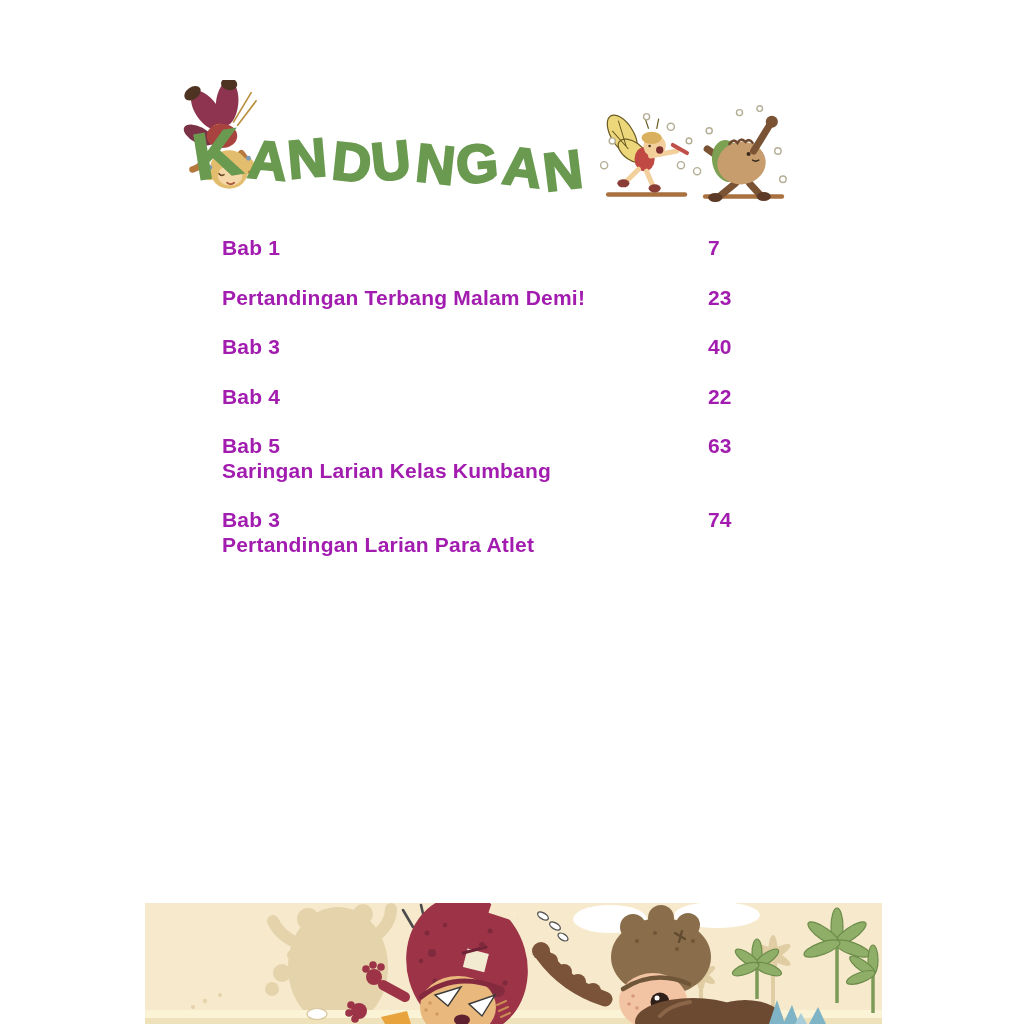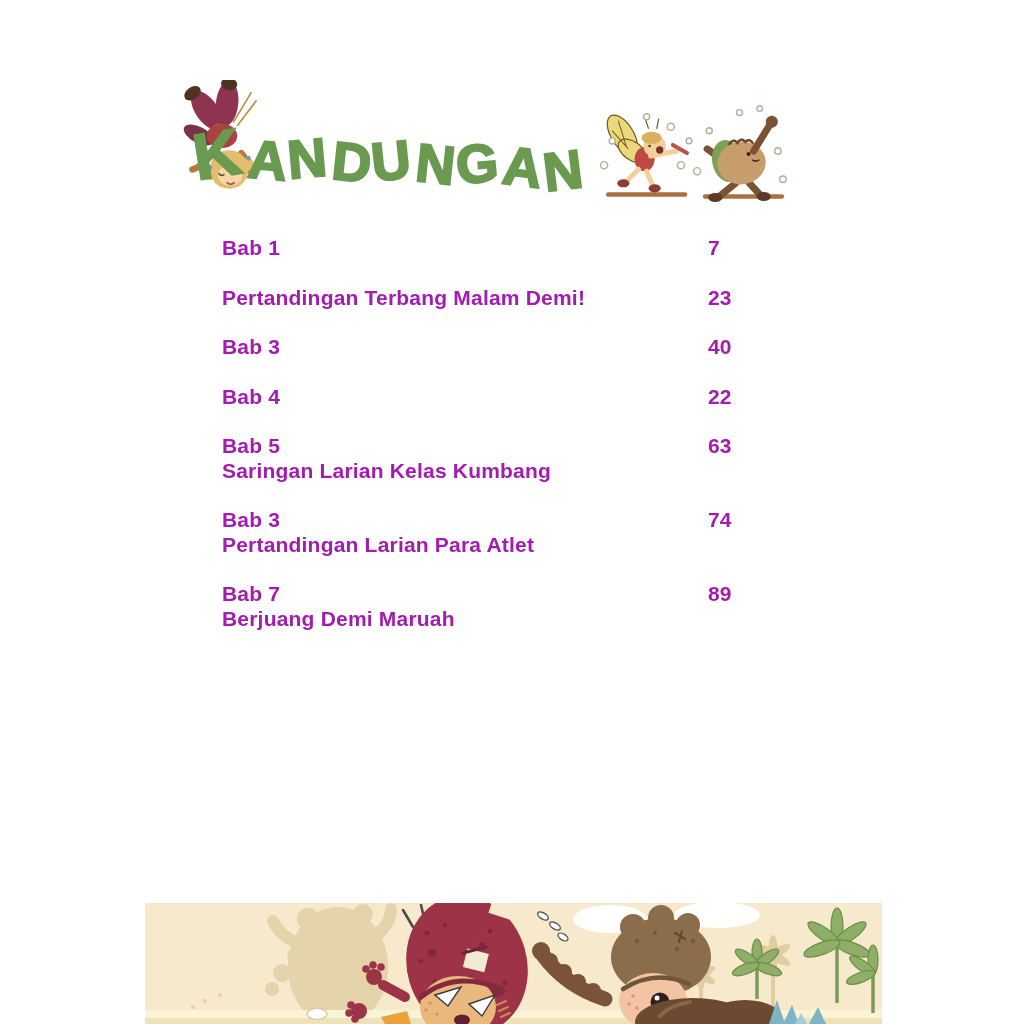--- a/index.html
+++ b/index.html
@@ -154,25 +154,20 @@
       <div class="toc-title">Saringan Larian Kelas Kumbang</div>
       <div class="toc-page">63</div>
     </article>
 
     <article class="toc-item">
       <div class="toc-bab">Bab 3</div>
       <div class="toc-title">Pertandingan Larian Para Atlet</div>
       <div class="toc-page">74</div>
     </article>
 
-    <article class="toc-item">
-      <div class="toc-bab">Bab 7</div>
-      <div class="toc-title">Berjuang Demi Maruah</div>
-      <div class="toc-page">89</div>
-    </article>
 
 
   </main>
 
   <svg class="footer-illo" viewBox="0 0 737 121">
     <rect width="737" height="121" fill="#f7e9cb"></rect>
 
     <g fill="#e5d3ac">
       <ellipse cx="193" cy="64" rx="50" ry="60"></ellipse>
       <circle cx="163" cy="16" r="11"></circle>

